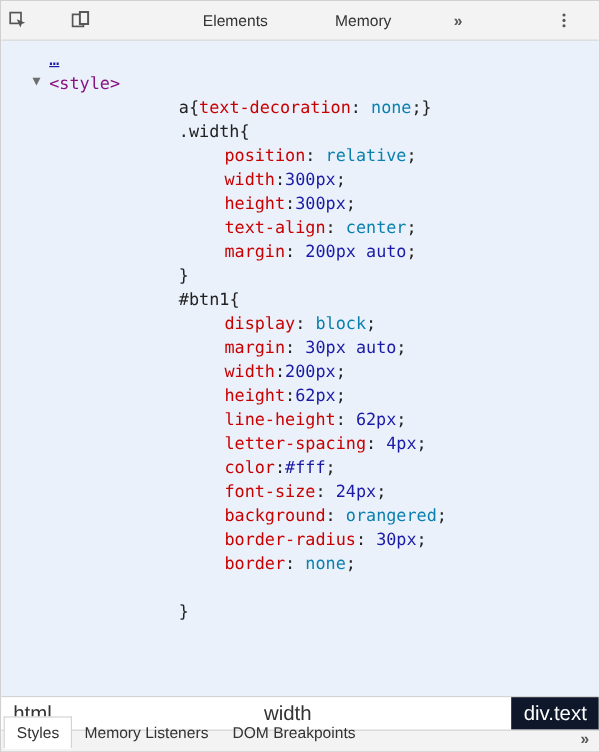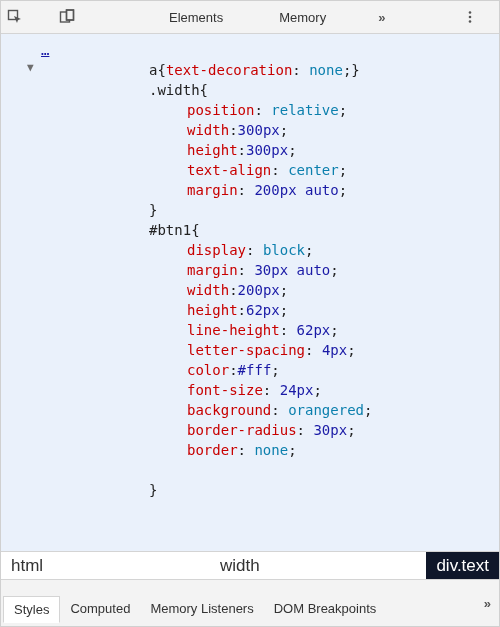--- a/index.html
+++ b/index.html
@@ -91,26 +91,26 @@
     padding: 4px 10px;
     color: #333;
     cursor: default;
   }
   .crumb.selected {
     background: #0f172a;
     color: #fff;
   }
   .bottom-tabs {
     display: flex;
-    align-items: flex-start;
-    height: 47px;
+    align-items: flex-end;
+    height: 18px;
     border-top: 1px solid #d4d4d4;
     font-size: 13px;
     background: #f3f3f3;
-    padding: 16px 2px;
+    padding: 3px 2px;
   }
   .btab {
     padding: 5px 10px;
     color: #333;
     cursor: default;
   }
   .btab.active {
     background: #fff;
     border: 1px solid #d4d4d4;
     border-bottom: 1px solid #fff;
@@ -151,20 +151,21 @@
   <div class="tb-icon">
     <svg width="13" height="13" viewBox="0 0 13 13" stroke="#555" stroke-width="1.6">
       <path d="M2 2 L11 11 M11 2 L2 11"></path>
     </svg>
   </div>
 </div>
 
 <div class="main">
   <span class="code-line"><span class="truncated">…</span></span>
   <span class="arrow">▼</span>
+  <span class="code-line"><span class="punct">&lt;</span><span class="tagline">style</span><span class="punct">&gt;</span></span>
 
   <span class="code-line code-indent"><span class="sel">a</span><span>{</span><span class="prop">text-decoration</span><span>:</span> <span class="valword">none</span><span>;}</span></span>
 
   <span class="code-line code-indent"><span class="sel">.width</span><span>{</span></span>
   <span id="text-props"><span class="code-line code-indent2"><span class="prop">position</span>: <span class="valword">relative</span>;</span><span class="code-line code-indent2"><span class="prop">width</span>:<span class="num">300px</span>;</span><span class="code-line code-indent2"><span class="prop">height</span>:<span class="num">300px</span>;</span><span class="code-line code-indent2"><span class="prop">text-align</span>: <span class="valword">center</span>;</span><span class="code-line code-indent2"><span class="prop">margin</span>: <span class="num">200px auto</span>;</span></span>
   <span class="code-line code-indent"><span>}</span></span>
 
   <span class="code-line code-indent"><span class="sel">#btn1</span><span>{</span></span>
   <span id="btn-props"><span class="code-line code-indent2"><span class="prop">display</span>: <span class="valword">block</span>;</span><span class="code-line code-indent2"><span class="prop">margin</span>: <span class="num">30px auto</span>;</span><span class="code-line code-indent2"><span class="prop">width</span>:<span class="num">200px</span>;</span><span class="code-line code-indent2"><span class="prop">height</span>:<span class="num">62px</span>;</span><span class="code-line code-indent2"><span class="prop">line-height</span>: <span class="num">62px</span>;</span><span class="code-line code-indent2"><span class="prop">letter-spacing</span>: <span class="num">4px</span>;</span><span class="code-line code-indent2"><span class="prop">color</span>:<span class="num">#fff</span>;</span><span class="code-line code-indent2"><span class="prop">font-size</span>: <span class="num">24px</span>;</span><span class="code-line code-indent2"><span class="prop">background</span>: <span class="valword">orangered</span>;</span><span class="code-line code-indent2"><span class="prop">border-radius</span>: <span class="num">30px</span>;</span><span class="code-line code-indent2"><span class="prop">border</span>: <span class="valword">none</span>;</span></span>
   <span class="code-line"> </span>
@@ -172,18 +173,17 @@
 </div>
 
 <div class="breadcrumbs">
   <div class="crumb">html</div>
   <div class="crumb">width</div>
   <div class="crumb selected">div.text</div>
 </div>
 
 <div class="bottom-tabs">
   <div class="btab active">Styles</div>
-  <div class="btab">Computed</div>
   <div class="btab">Memory Listeners</div>
   <div class="btab">DOM Breakpoints</div>
   <div class="spacer"></div>
   <div class="chevrons">»</div>
 </div>
 
 </body></html>

